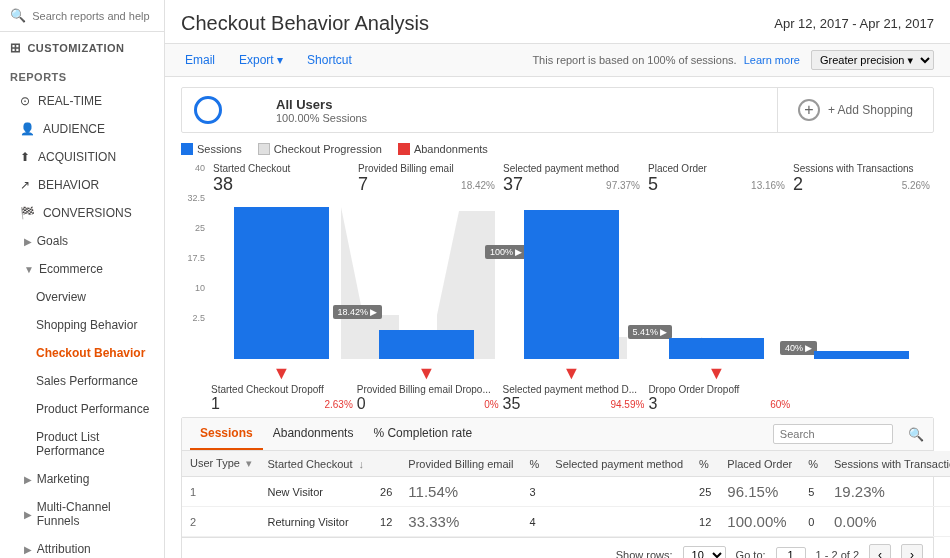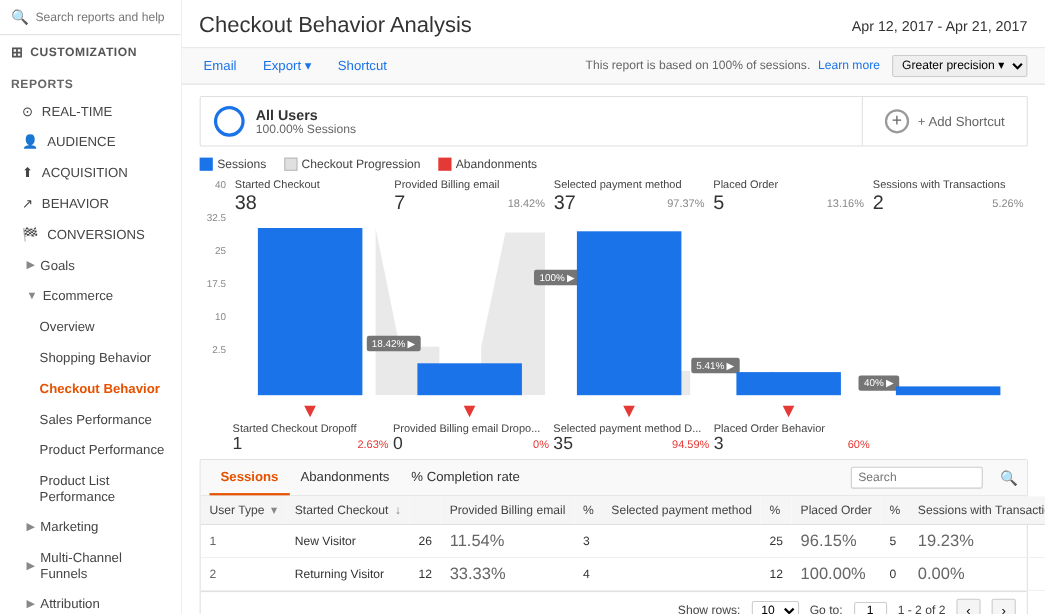--- a/index.html
+++ b/index.html
@@ -29,21 +29,21 @@
     .toolbar-left { display: flex; gap: 16px; align-items: center; }
     .toolbar-btn { font-size: 12px; color: #1a73e8; cursor: pointer; background: none; border: none; padding: 2px 4px; }
     .toolbar-right { font-size: 11px; color: #666; }
     .toolbar-right a { color: #1a73e8; text-decoration: none; }
 
     
     .content { flex: 1; overflow-y: auto; padding: 10px 16px; }
 
     
     .segment-bar { display: flex; align-items: center; margin-bottom: 10px; border: 1px solid #e0e0e0; border-radius: 2px; }
-    .segment-all-users { display: flex; align-items: center; padding: 8px 12px; flex: 1; border-right: 1px solid #e0e0e0; }
+    .segment-all-users { display: flex; align-items: center; padding: 8px 12px; flex: 1; border-right: 1px solid #e0e0e0; gap: 44px; }
     .segment-circle { width: 28px; height: 28px; border-radius: 50%; border: 3px solid #1a73e8; margin-right: 10px; }
     .segment-text { font-size: 12px; }
     .segment-text .name { font-weight: bold; font-size: 13px; }
     .segment-text .pct { color: #666; font-size: 11px; }
     .segment-add { display: flex; align-items: center; padding: 8px 20px; color: #666; cursor: pointer; font-size: 12px; }
     .segment-add .plus { width: 22px; height: 22px; border-radius: 50%; border: 2px solid #999; display: flex; align-items: center; justify-content: center; margin-right: 8px; font-size: 16px; color: #666; }
 
     
     .legend { display: flex; gap: 16px; margin-bottom: 8px; font-size: 11px; color: #444; align-items: center; }
     .legend-item { display: flex; align-items: center; gap: 4px; }
@@ -175,21 +175,21 @@
     <div class="segment-bar">
       <div class="segment-all-users">
         <div class="segment-circle"></div>
         <div class="segment-text">
           <div class="name">All Users</div>
           <div class="pct">100.00% Sessions</div>
         </div>
       </div>
       <div class="segment-add">
         <div class="plus">+</div>
-        <span>+ Add Shortcut</span>
+        <span>+ Add Shopping</span>
       </div>
     </div>
 
     <div class="legend">
       <div class="legend-item">
         <div class="legend-box blue"></div>
         <span>Sessions</span>
       </div>
       <div class="legend-item">
         <div class="legend-box gray"></div>
@@ -321,21 +321,21 @@
             <div style="font-size:10px;color:#444;">Provided Billing email Dropo...</div>
             <span style="font-size:16px;color:#333;">0</span>
             <span style="font-size:10px;color:#e53935;float:right;margin-top:4px;">0%</span>
           </div>
           <div style="flex:1;padding:0 2px;">
             <div style="font-size:10px;color:#444;">Selected payment method D...</div>
             <span style="font-size:16px;color:#333;">35</span>
             <span style="font-size:10px;color:#e53935;float:right;margin-top:4px;">94.59%</span>
           </div>
           <div style="flex:1;padding:0 2px;">
-            <div style="font-size:10px;color:#444;">Placed Order Behavior</div>
+            <div style="font-size:10px;color:#444;">Dropo Order Dropoff</div>
             <span style="font-size:16px;color:#333;">3</span>
             <span style="font-size:10px;color:#e53935;float:right;margin-top:4px;">60%</span>
           </div>
           <div style="flex:1;"></div>
         </div>
       </div>
     </div>
 
     <div class="table-section">
 

